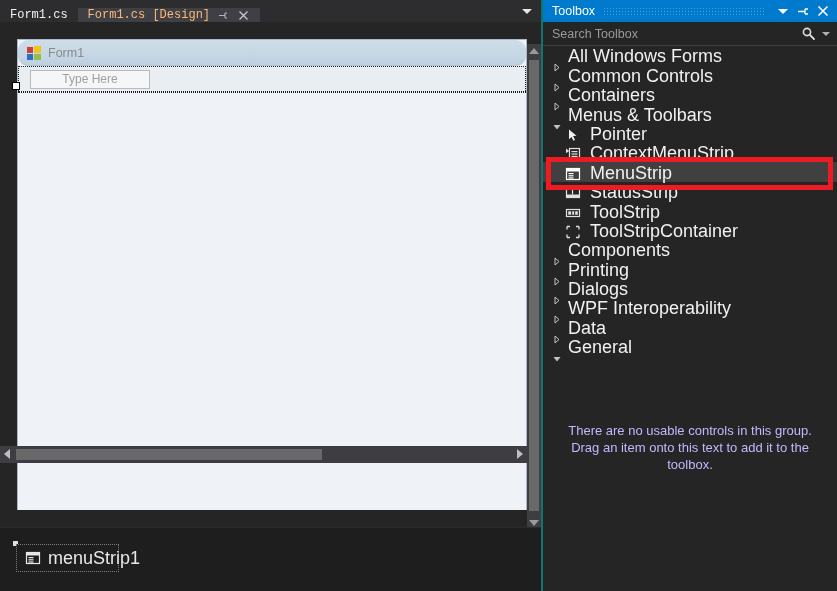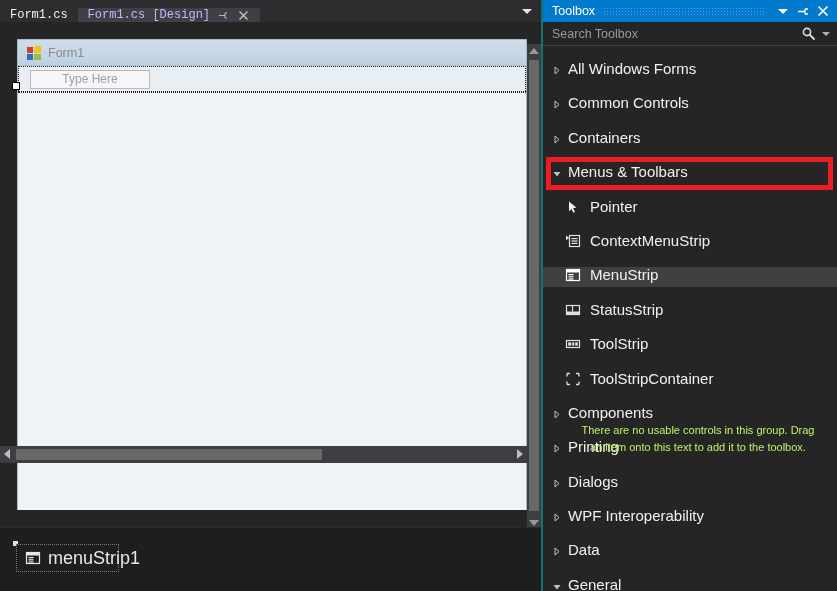--- a/index.html
+++ b/index.html
@@ -25,21 +25,21 @@
   }
   .tab {
     display: flex; align-items: center;
     padding: 0 10px;
     font-size: 12px;
     color: #f1f1f1;
     white-space: nowrap;
     cursor: default;
   }
   .tab.inactive { background: #2d2d30; color: #f1f1f1; }
-  .tab.active   { background: #3f3f46; color: #c4b5fd; }
+  .tab.active   { background: #3f3f46; color: #fdba74; }
   .tab-icon-btn {
     width: 13px; height: 13px;
     display: inline-flex; align-items: center; justify-content: center;
     margin-left: 7px;
     color: #b5b5b5;
     font-size: 11px;
     line-height: 1;
   }
   #tab-overflow {
     position: absolute; right: 4px; top: 0; height: 22px;
@@ -71,20 +71,21 @@
     border-top: none; border-left: none; border-right: none;
     box-shadow: 0 0 0 1px #a9bacb;
   }
   #form-titlebar {
     position: relative;
     height: 26px;
     background: linear-gradient(to bottom, #cfdde9 0%, #c6d6e4 60%, #bdd0e0 100%);
     display: flex; align-items: center;
     padding-left: 8px;
     border-bottom: 1px solid #b2c4d4;
+    border-radius: 11px;
   }
   #form-title-text {
     font-size: 12.5px; color: #8a8a8a; margin-left: 6px;
     font-family: "Liberation Sans", sans-serif;
   }
   .vs-icon16 { width: 16px; height: 16px; display: inline-block; }
 
   
   #form-menustrip {
     position: absolute; left: 0; top: 26px; width: 100%; height: 26px;
@@ -205,43 +206,42 @@
   }
   #toolbox-search-input::placeholder { color: #9a9a9a; opacity: 1; }
 
   #toolbox-tree {
     position: absolute; left: 0; top: 46px; right: 0; bottom: 0;
     overflow: hidden;
   }
   .tb-row {
     position: relative;
     height: 19.4px;
-    display: flex; align-items: flex-start;
-    color: #f1f1f1; font-size: 15px;
+    display: flex; align-items: flex-end;
+    color: #f1f1f1; font-size: 18px;
     white-space: nowrap;
     cursor: default;
-    margin-top: 15px;
   }
   .tb-row.category { padding-left: 10px; }
   .tb-row.item     { padding-left: 22px; }
   .tb-row.selected { background: #404040; }
   .tri-e {
     width: 8px; height: 9px; margin-right: 7px; flex: none; position: relative;
   }
   .tb-icon {
     width: 16px; height: 16px; flex: none; margin-right: 9px;
     display: inline-flex; align-items: center; justify-content: center;
   }
   .tb-label { line-height: 1; }
 
   #empty-group-msg {
-    position: absolute; left: 16px; right: 0; top: 376px;
+    position: absolute; left: 0; right: 0; top: 376px;
     padding: 0 18px;
     text-align: center;
-    color: #bef264; font-size: 11px; line-height: 17px;
+    color: #c4b5fd; font-size: 13px; line-height: 17px;
   }
 
   
   #annotation-rect {
     position: absolute;
     left: 546px; top: 157px; width: 287px; height: 33px;
     border: 5px solid #ed1c24;
     z-index: 60;
     pointer-events: none;
   }

